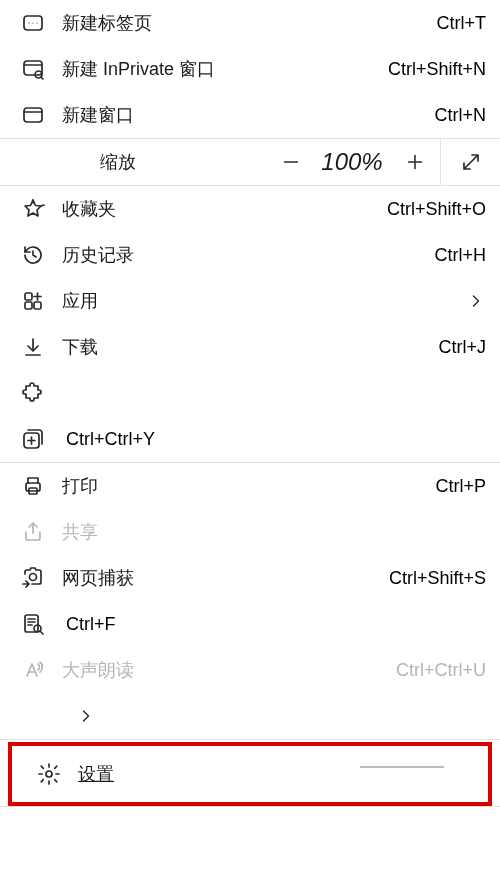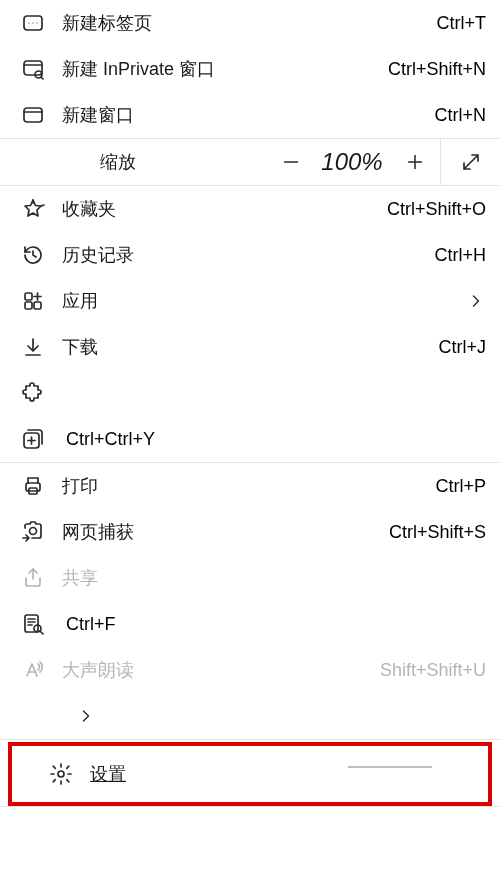--- a/index.html
+++ b/index.html
@@ -94,21 +94,21 @@
     justify-content: center;
     border-left: 1px solid #e2e2e2;
   }
   .zoom-fs svg { width: 24px; height: 24px; }
   .disabled { color: #b5b5b5; }
   .disabled .shortcut { color: #b5b5b5; }
   .disabled svg { stroke: #b5b5b5; }
   .highlight-box {
     border: 4px solid #d90000;
     margin: 2px 8px 0 8px;
-    padding: 4px 16px;
+    padding: 4px 4px;
     text-decoration: underline;
   }
   .highlight-box .row { height: 48px; }
   .underline-fragment {
     position: absolute;
     right: 40px;
     width: 84px;
     height: 2px;
     background: #bdbdbd;
     margin-top: -14px;
@@ -255,41 +255,41 @@
       <svg viewBox="0 0 24 24">
           <rect x="5" y="9" width="14" height="8" rx="2"></rect>
           <path d="M7 9V4h10v5"></path>
           <rect x="8" y="14" width="8" height="6" rx="1"></rect>
         </svg>
     </span>
     <span class="label">打印</span>
     <span class="shortcut">Ctrl+P</span>
   </div>
 
+  <div class="row disabled">
+    <span class="icon-cell">
+      <svg viewBox="0 0 24 24">
+          <path d="M5 12v6a2 2 0 0 0 2 2h10a2 2 0 0 0 2-2v-6"></path>
+          <path d="M12 3v10"></path>
+          <path d="M8 7l4-4 4 4"></path>
+        </svg>
+    </span>
+    <span class="label">共享</span>
+  </div>
+
   <div class="row clickable">
     <span class="icon-cell">
       <svg viewBox="0 0 24 24">
           <path d="M4 8V6a2 2 0 0 1 2-2h3l1-2h4l1 2h3a2 2 0 0 1 2 2v10a2 2 0 0 1-2 2h-7"></path>
           <circle cx="12" cy="11" r="3.5"></circle>
           <path d="M5 15l3 3-3 3M8 18H2"></path>
         </svg>
     </span>
     <span class="label">网页捕获</span>
     <span class="shortcut">Ctrl+Shift+S</span>
-  </div>
-
-  <div class="row disabled">
-    <span class="icon-cell">
-      <svg viewBox="0 0 24 24">
-          <path d="M5 12v6a2 2 0 0 0 2 2h10a2 2 0 0 0 2-2v-6"></path>
-          <path d="M12 3v10"></path>
-          <path d="M8 7l4-4 4 4"></path>
-        </svg>
-    </span>
-    <span class="label">共享</span>
   </div>
 
   <div class="row clickable">
     <span class="icon-cell">
       <svg viewBox="0 0 24 24">
           <rect x="4" y="3" width="13" height="17" rx="2"></rect>
           <path d="M7 7h7M7 10h7M7 13h4"></path>
           <circle cx="16.5" cy="16.5" r="3.5"></circle>
           <path d="M19 19l3 3"></path>
         </svg>
@@ -298,21 +298,21 @@
   </div>
 
   <div class="row disabled">
     <span class="icon-cell">
       <svg viewBox="0 0 24 24">
           <path d="M6 18l5-12 5 12M8 14h6"></path>
           <path d="M17 6c2 1 2 5 0 6M19 4c3 2 3 8 0 10"></path>
         </svg>
     </span>
     <span class="label">大声朗读</span>
-    <span class="shortcut">Shift+Shift+U</span>
+    <span class="shortcut">Ctrl+Ctrl+U</span>
   </div>
 
   <div class="row clickable">
     <span class="icon-blank"></span>
     <span class="chevron-cell">
       <svg viewBox="0 0 24 24">
           <path d="M9 6l6 6-6 6"></path>
         </svg>
     </span>
   </div>

